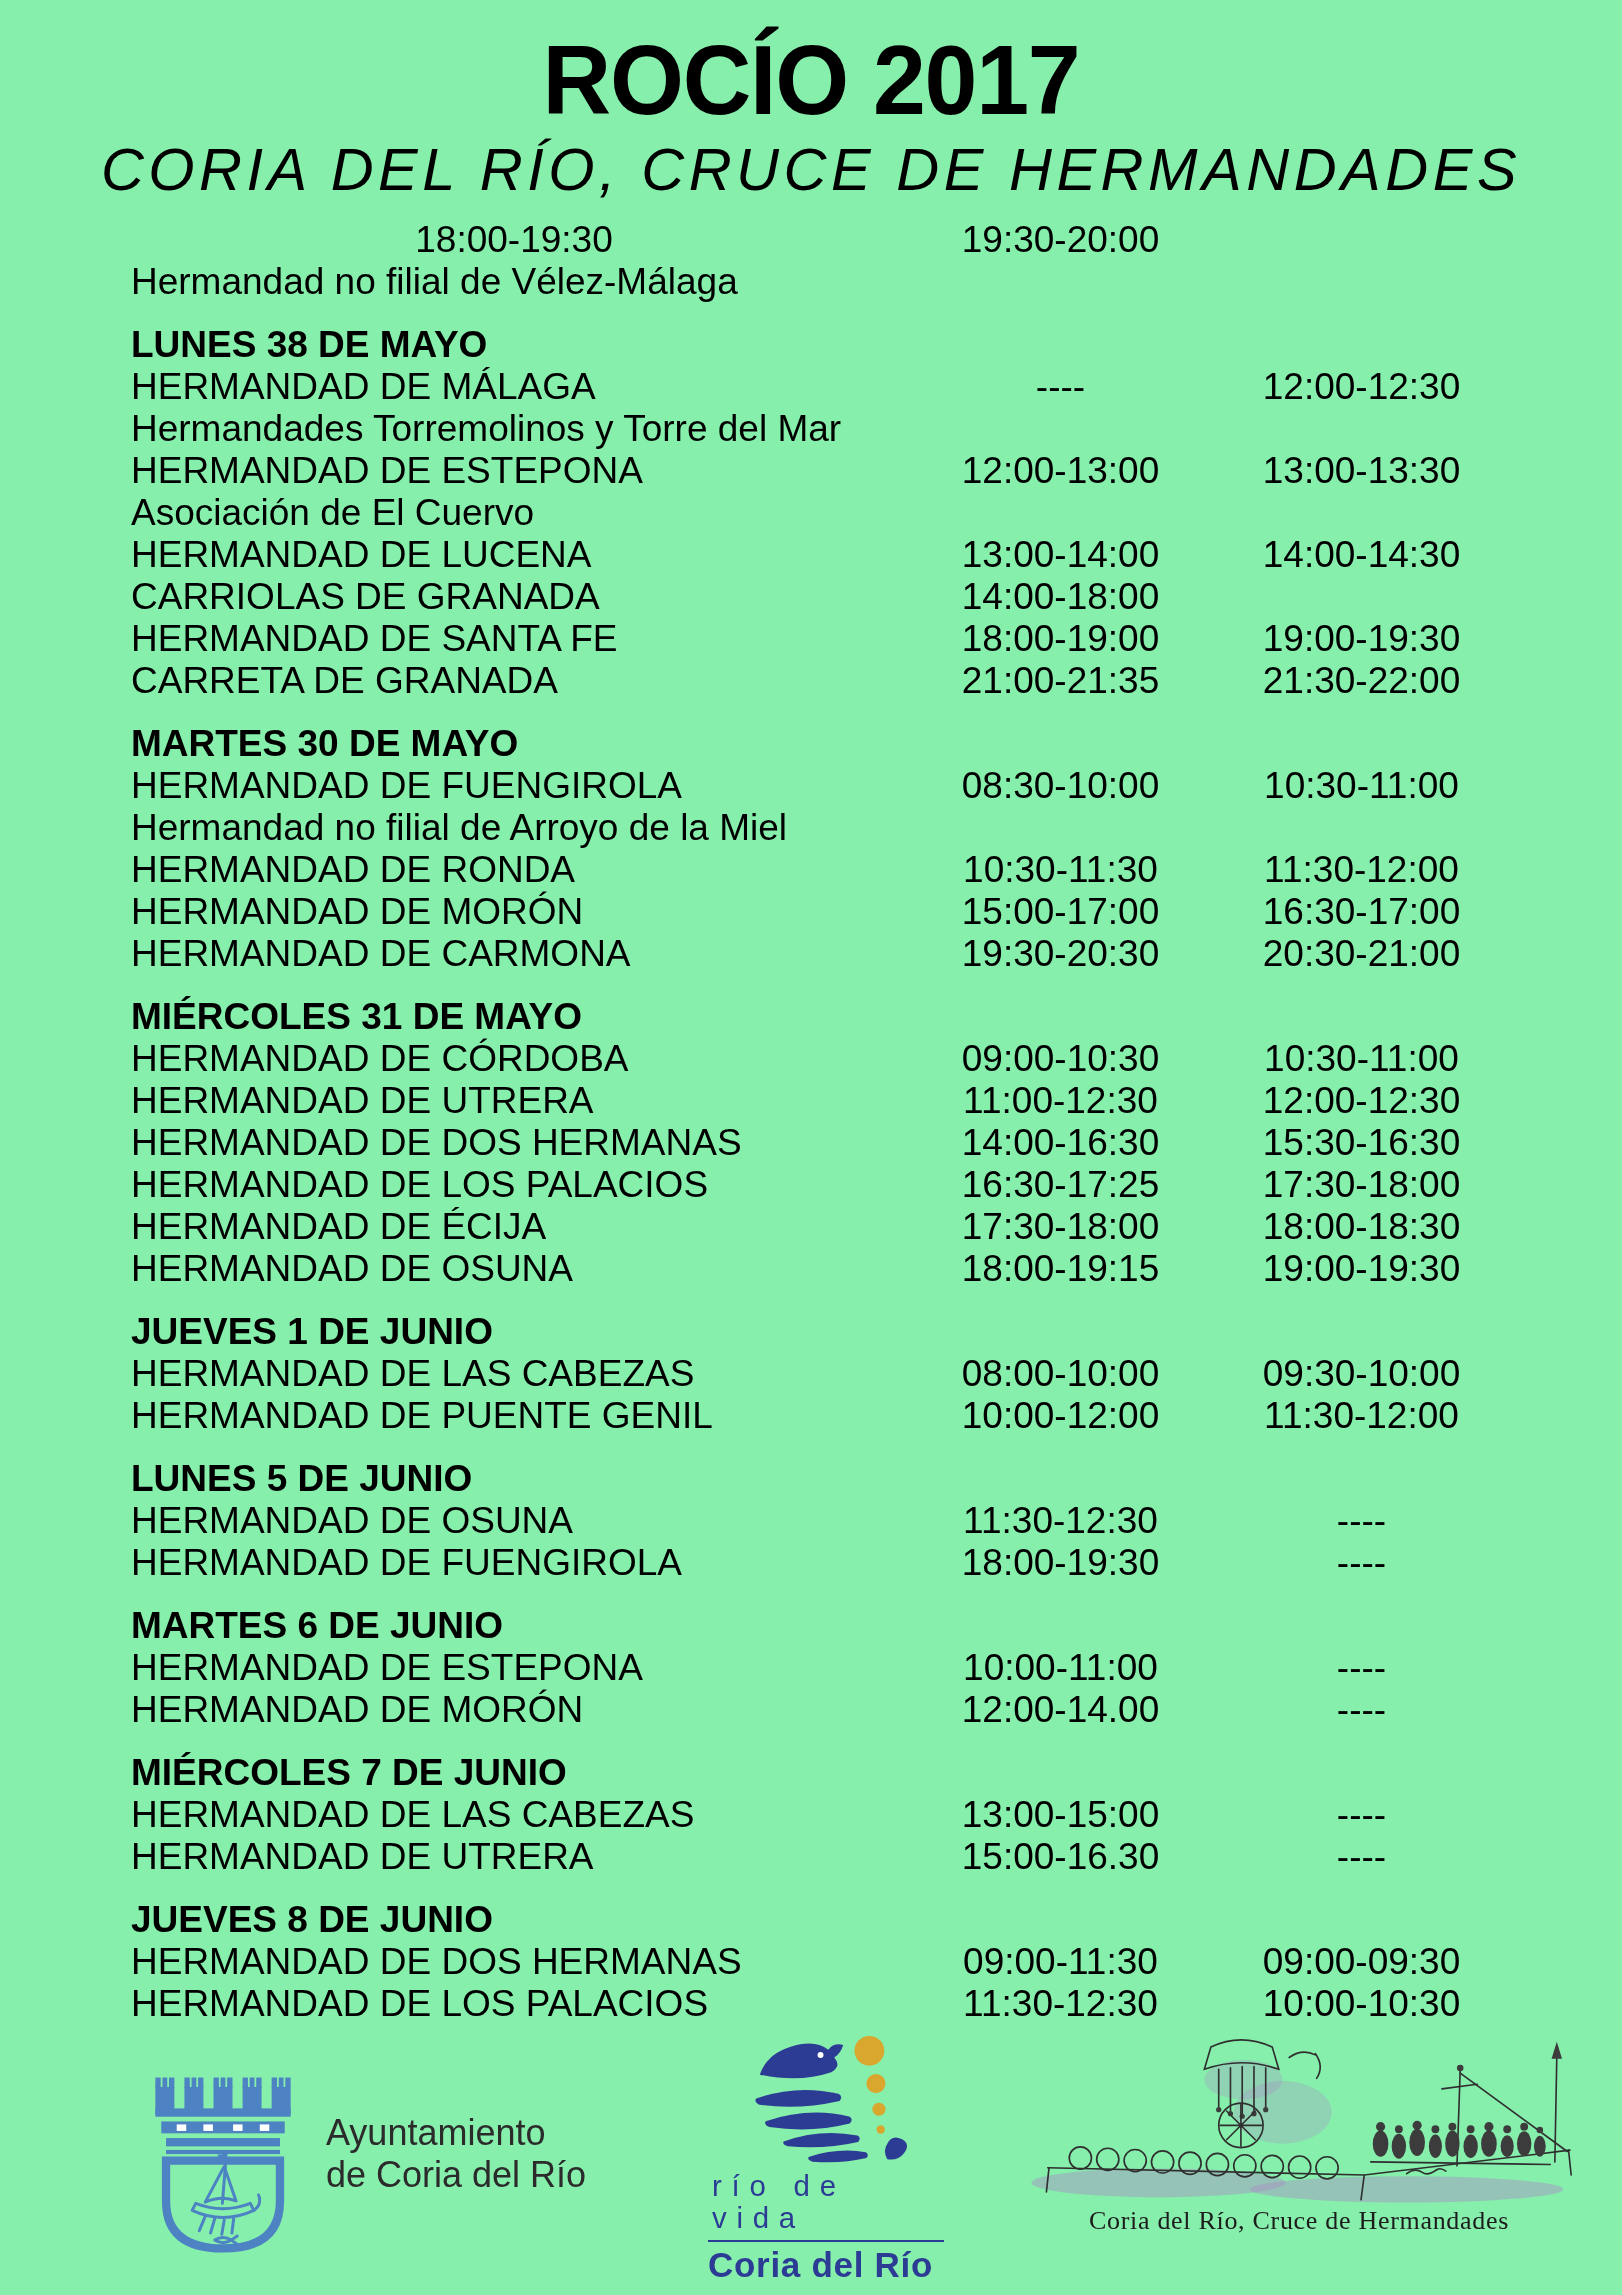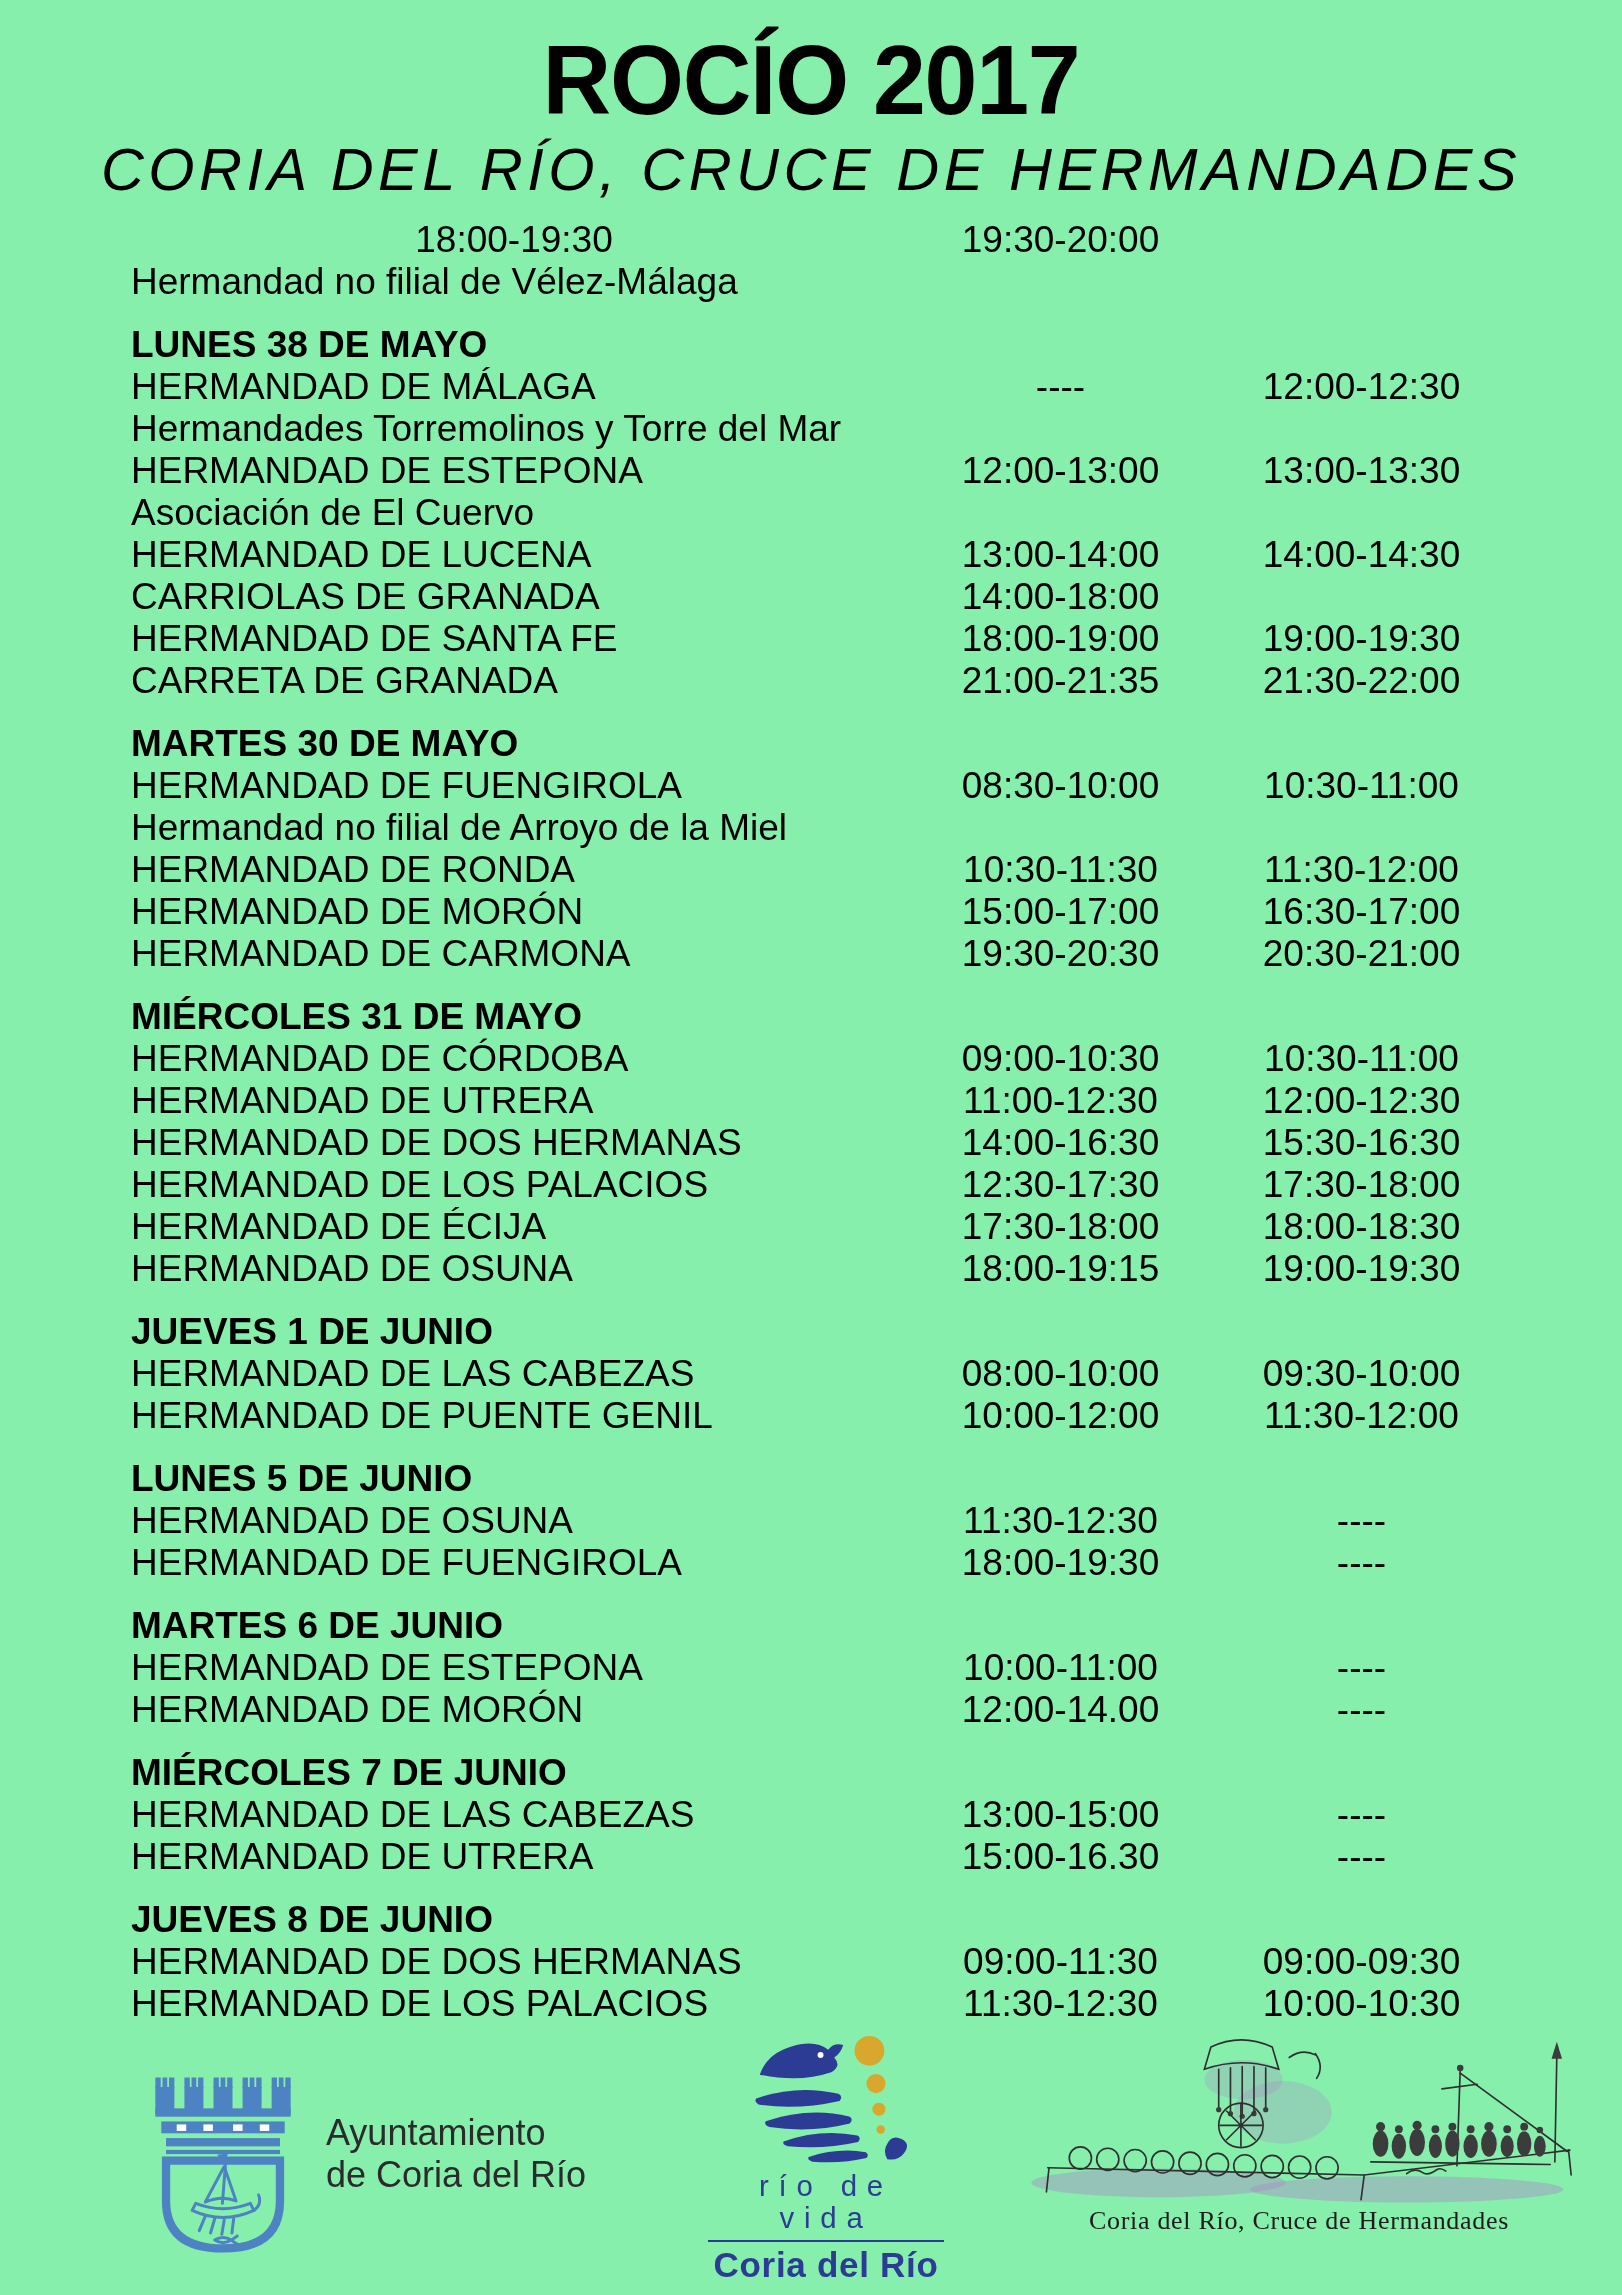--- a/index.html
+++ b/index.html
@@ -36,21 +36,21 @@
   .day{font-weight:bold;}
   .colhead{font-weight:bold;text-align:center;}
   .c1,.c2{text-align:center;}
   .note{grid-column:1 / -1;}
 
   
   .footer-shield{position:absolute;left:134px;top:2068px;width:178px;height:203px;}
   .footer-shield svg{width:100%;height:100%;display:block;}
   .footer-ayto{position:absolute;left:326px;top:2112px;color:var(--ayto_text);
     font-size:36px;line-height:42px;font-weight:normal;}
-  .footer-rio{position:absolute;left:708px;top:2027px;width:236px;text-align:center;}
+  .footer-rio{position:absolute;left:708px;top:2027px;width:236px;}
   .rio-svg{width:203px;height:143px;display:block;margin:0 auto;}
   .rio-line1{display:inline-block;font-size:29.4px;letter-spacing:9.8px;color:var(--rio_blue);
     border-bottom:2.6px solid var(--rio_blue);padding:0 3.9px 5.2px 3.9px;line-height:1.1;}
   .rio-line2{display:block;font-size:35px;font-weight:bold;color:var(--rio_blue);
     margin-top:3.9px;letter-spacing:0.7px;line-height:1.1;}
   .footer-sketch{position:absolute;left:1008px;top:2034px;width:582px;}
   .sketch-svg{width:582px;height:171px;display:block;}
   .sketch-caption{font-family:"Liberation Serif","DejaVu Serif",serif;
     font-size:26px;color:#1c1c1c;text-align:center;margin-top:1.3px;letter-spacing:0.7px;}
 
@@ -173,21 +173,21 @@
           <div class="cell c1 time">11:00-12:30</div>
           <div class="cell c2 time">12:00-12:30</div>
         </div>
         <div class="row">
           <div class="cell name">HERMANDAD DE DOS HERMANAS</div>
           <div class="cell c1 time">14:00-16:30</div>
           <div class="cell c2 time">15:30-16:30</div>
         </div>
         <div class="row">
           <div class="cell name">HERMANDAD DE LOS PALACIOS</div>
-          <div class="cell c1 time">12:30-17:30</div>
+          <div class="cell c1 time">16:30-17:25</div>
           <div class="cell c2 time">17:30-18:00</div>
         </div>
         <div class="row">
           <div class="cell name">HERMANDAD DE ÉCIJA</div>
           <div class="cell c1 time">17:30-18:00</div>
           <div class="cell c2 time">18:00-18:30</div>
         </div>
         <div class="row">
           <div class="cell name">HERMANDAD DE OSUNA</div>
           <div class="cell c1 time">18:00-19:15</div>

